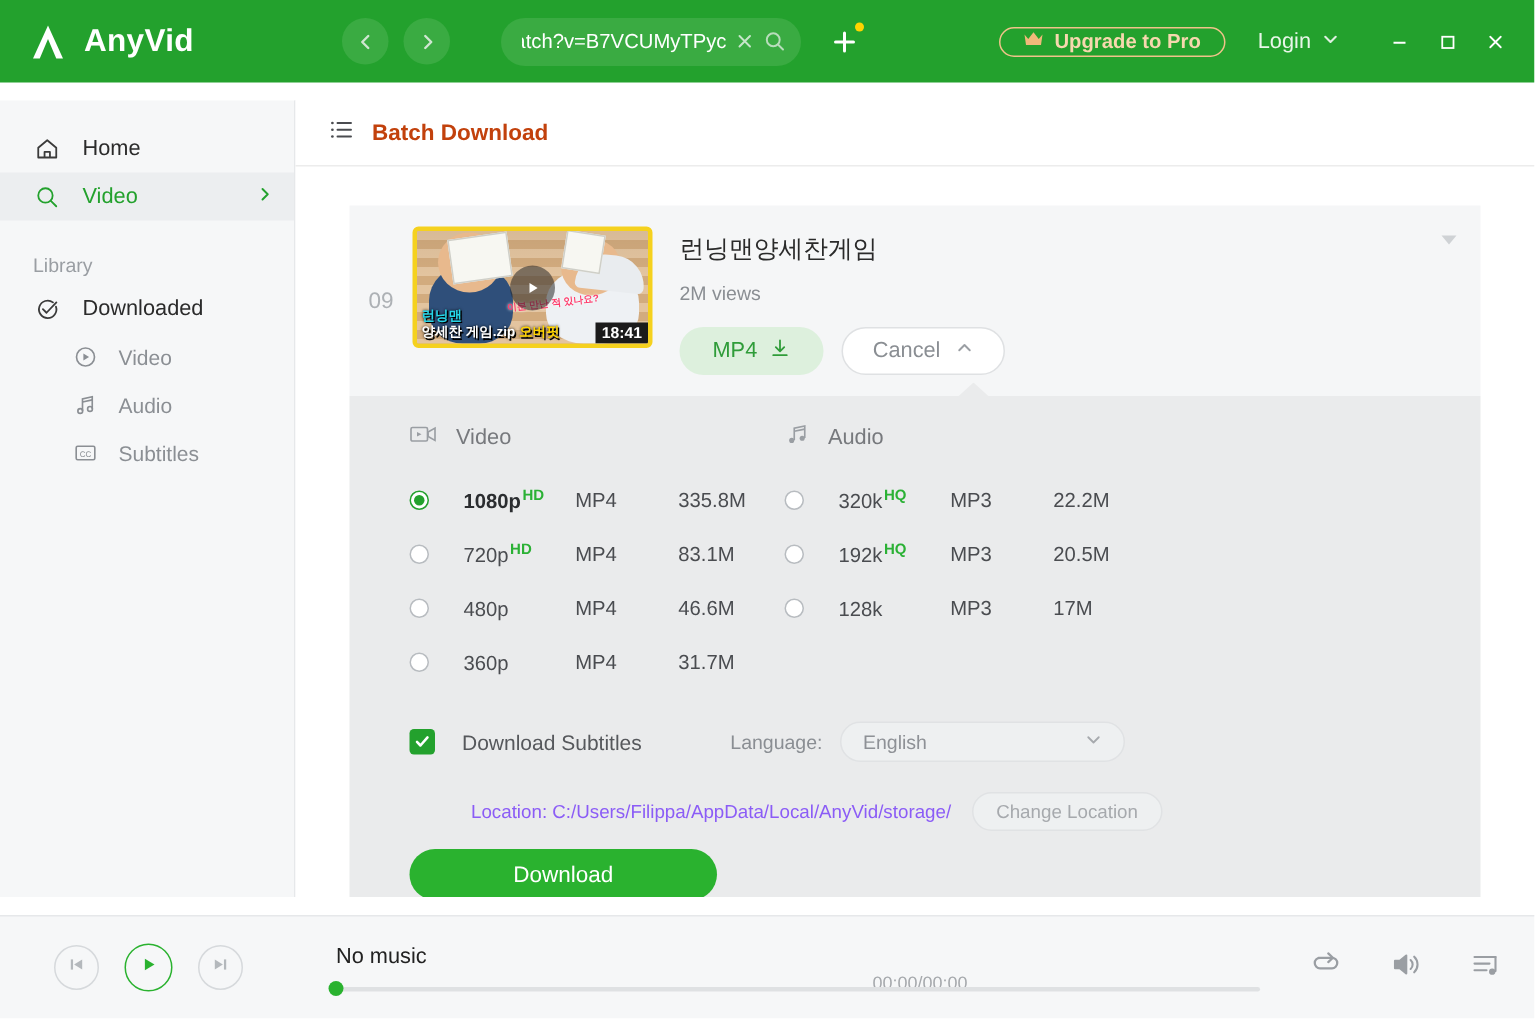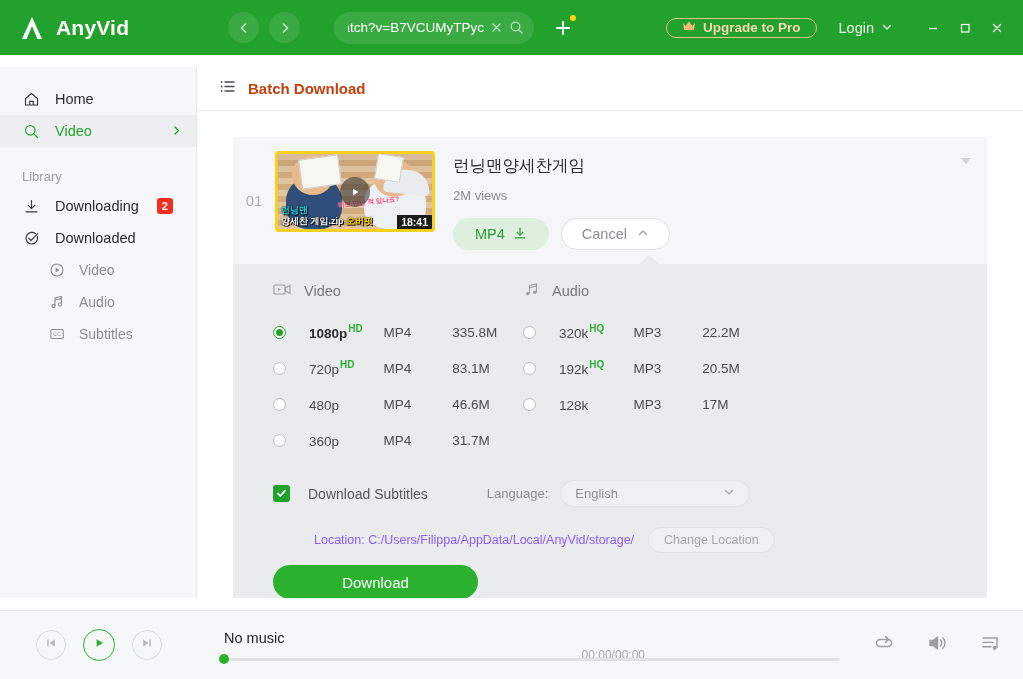--- a/index.html
+++ b/index.html
@@ -378,29 +378,20 @@
               <path d="M4 2 L7.5 5.5 L4 9"></path>
             </svg>
         </span>
       </div>
 
 
       <div class="side-gap"></div>
 
       <div class="side-label">Library</div>
 
-      <div class="side-item">
-        <span class="ic">
-          <svg width="17" height="17" viewBox="0 0 17 17" fill="none" stroke="currentColor" stroke-width="1.2" stroke-linecap="round" stroke-linejoin="round">
-              <path d="M8.5 2.5 L8.5 10.5 M5.2 7.4 L8.5 10.7 L11.8 7.4 M3 13.8 L14 13.8"></path>
-            </svg>
-        </span>
-        <span>Downloading</span>
-        <span class="badge">2</span>
-      </div>
 
       <div class="side-item">
         <span class="ic">
           <svg width="17" height="17" viewBox="0 0 17 17" fill="none" stroke="currentColor" stroke-width="1.2" stroke-linecap="round" stroke-linejoin="round">
               <path d="M14.3 6.4 A5.8 5.8 0 1 1 12.3 3.6"></path>
               <path d="M5.6 8.1 L8 10.5 L14.6 3.6"></path>
             </svg>
         </span>
         <span>Downloaded</span>
       </div>
@@ -448,21 +439,21 @@
               <circle cx="2.6" cy="13" r=".9" fill="#4a4c50" stroke="none"></circle>
             </svg>
         </span>
         <span class="main-head-title">Batch Download</span>
       </div>
 
       <div class="main-scroll">
         <div class="card">
 
           <div class="card-head">
-            <div class="idx">01</div>
+            <div class="idx">09</div>
 
             <div class="thumb">
               <div class="bgstripes"></div>
               <div class="th-person p1">
                   <div class="face"></div>
                 </div>
               <div class="th-person p2">
                   <div class="face"></div>
                 </div>
               <div class="cap"></div>

